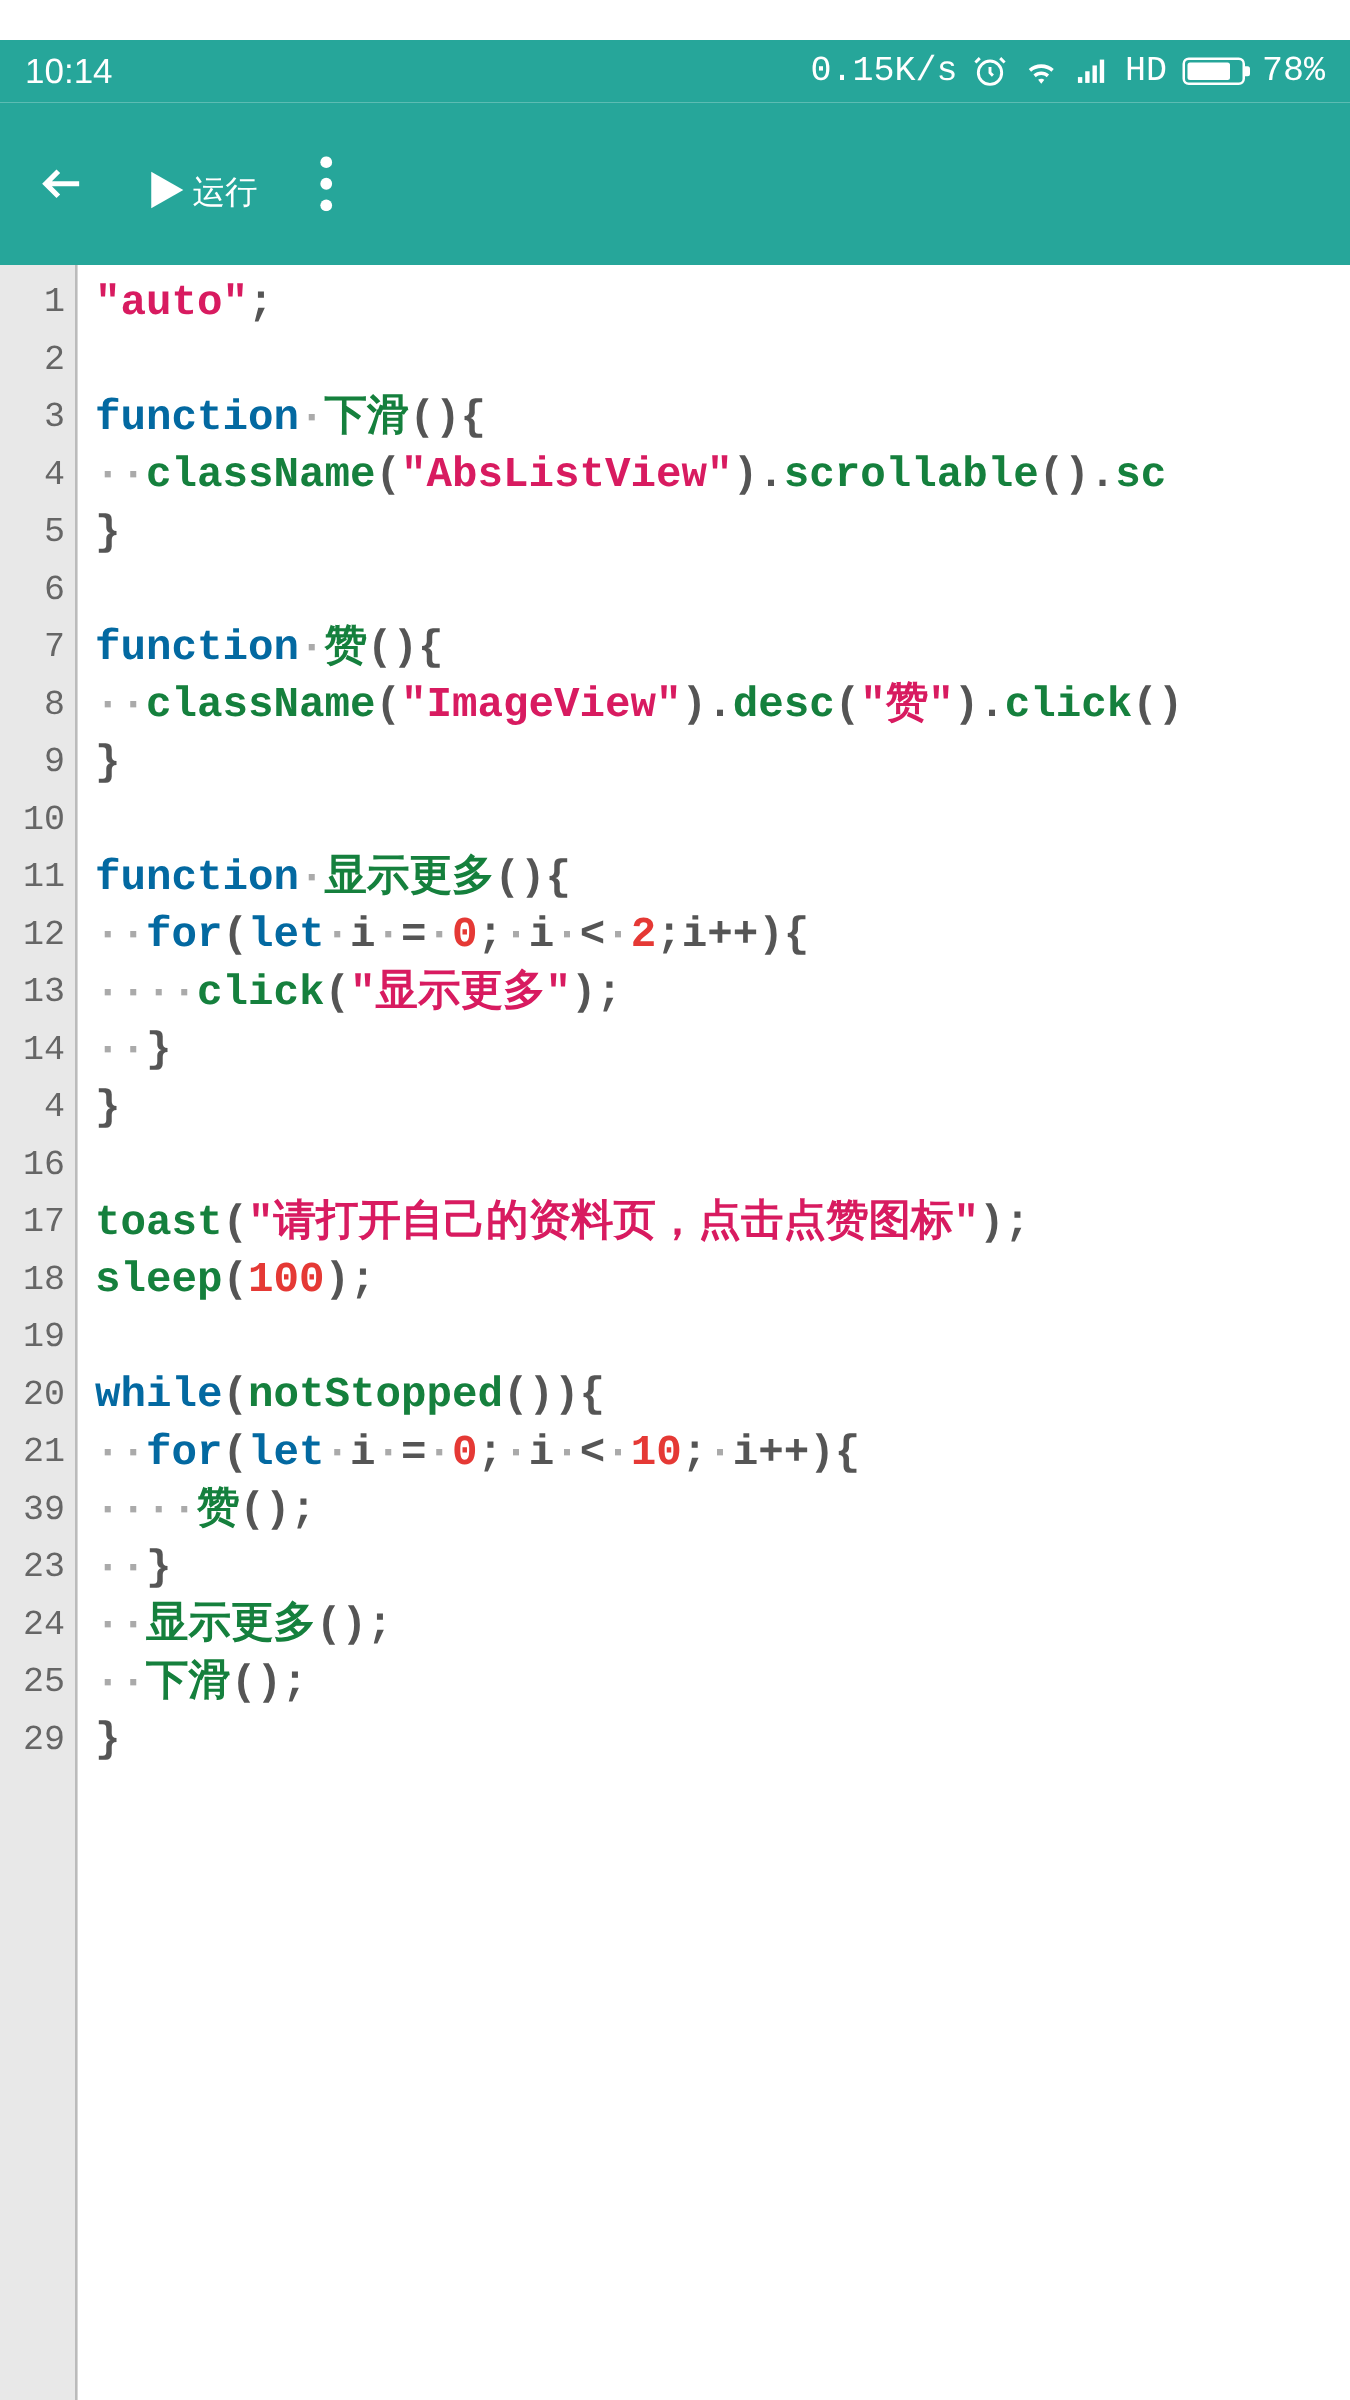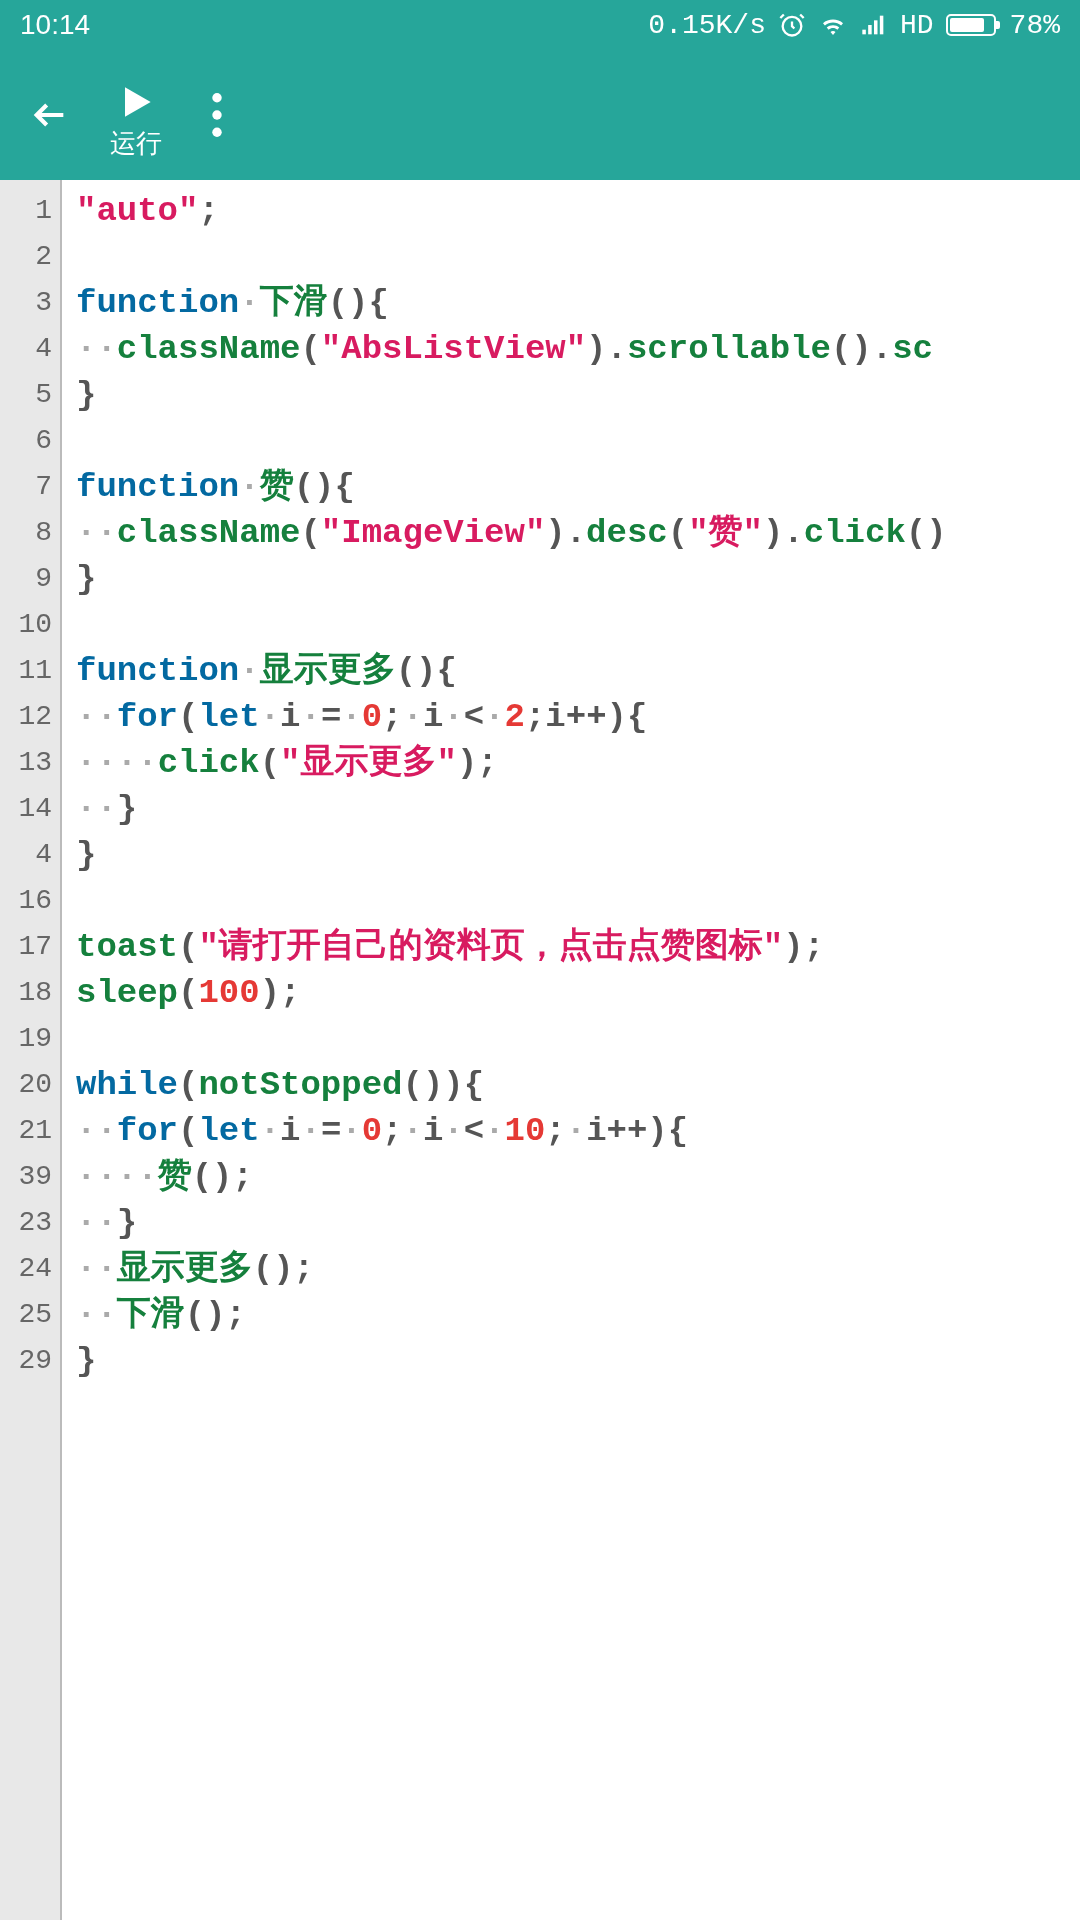--- a/index.html
+++ b/index.html
@@ -12,20 +12,21 @@
     }
     .status-bar {
       height: 50px;
       background: #26a69a;
       color: #fff;
       display: flex;
       align-items: center;
       justify-content: space-between;
       padding: 0 20px;
       font-size: 28px;
+      margin-top: 32px;
     }
     .status-right {
       display: flex;
       align-items: center;
       gap: 12px;
       font-family: Liberation Mono, monospace;
     }
     .status-right span { display: inline-flex; align-items: center; }
     .app-bar {
       height: 130px;
@@ -44,21 +45,21 @@
       margin-right: 30px;
     }
     .back-btn svg { width: 40px; height: 40px; }
     .title {
       font-size: 46px;
       font-weight: 400;
       flex: 1;
     }
     .run-btn {
       display: flex;
-      flex-direction: column;
+      flex-direction: row;
       align-items: center;
       justify-content: center;
       margin-right: 30px;
       padding-top: 10px;
     }
     .run-btn svg { width: 44px; height: 44px; }
     .run-label { font-size: 26px; margin-top: 2px; }
     .menu-btn {
       width: 50px;
       display: flex;

